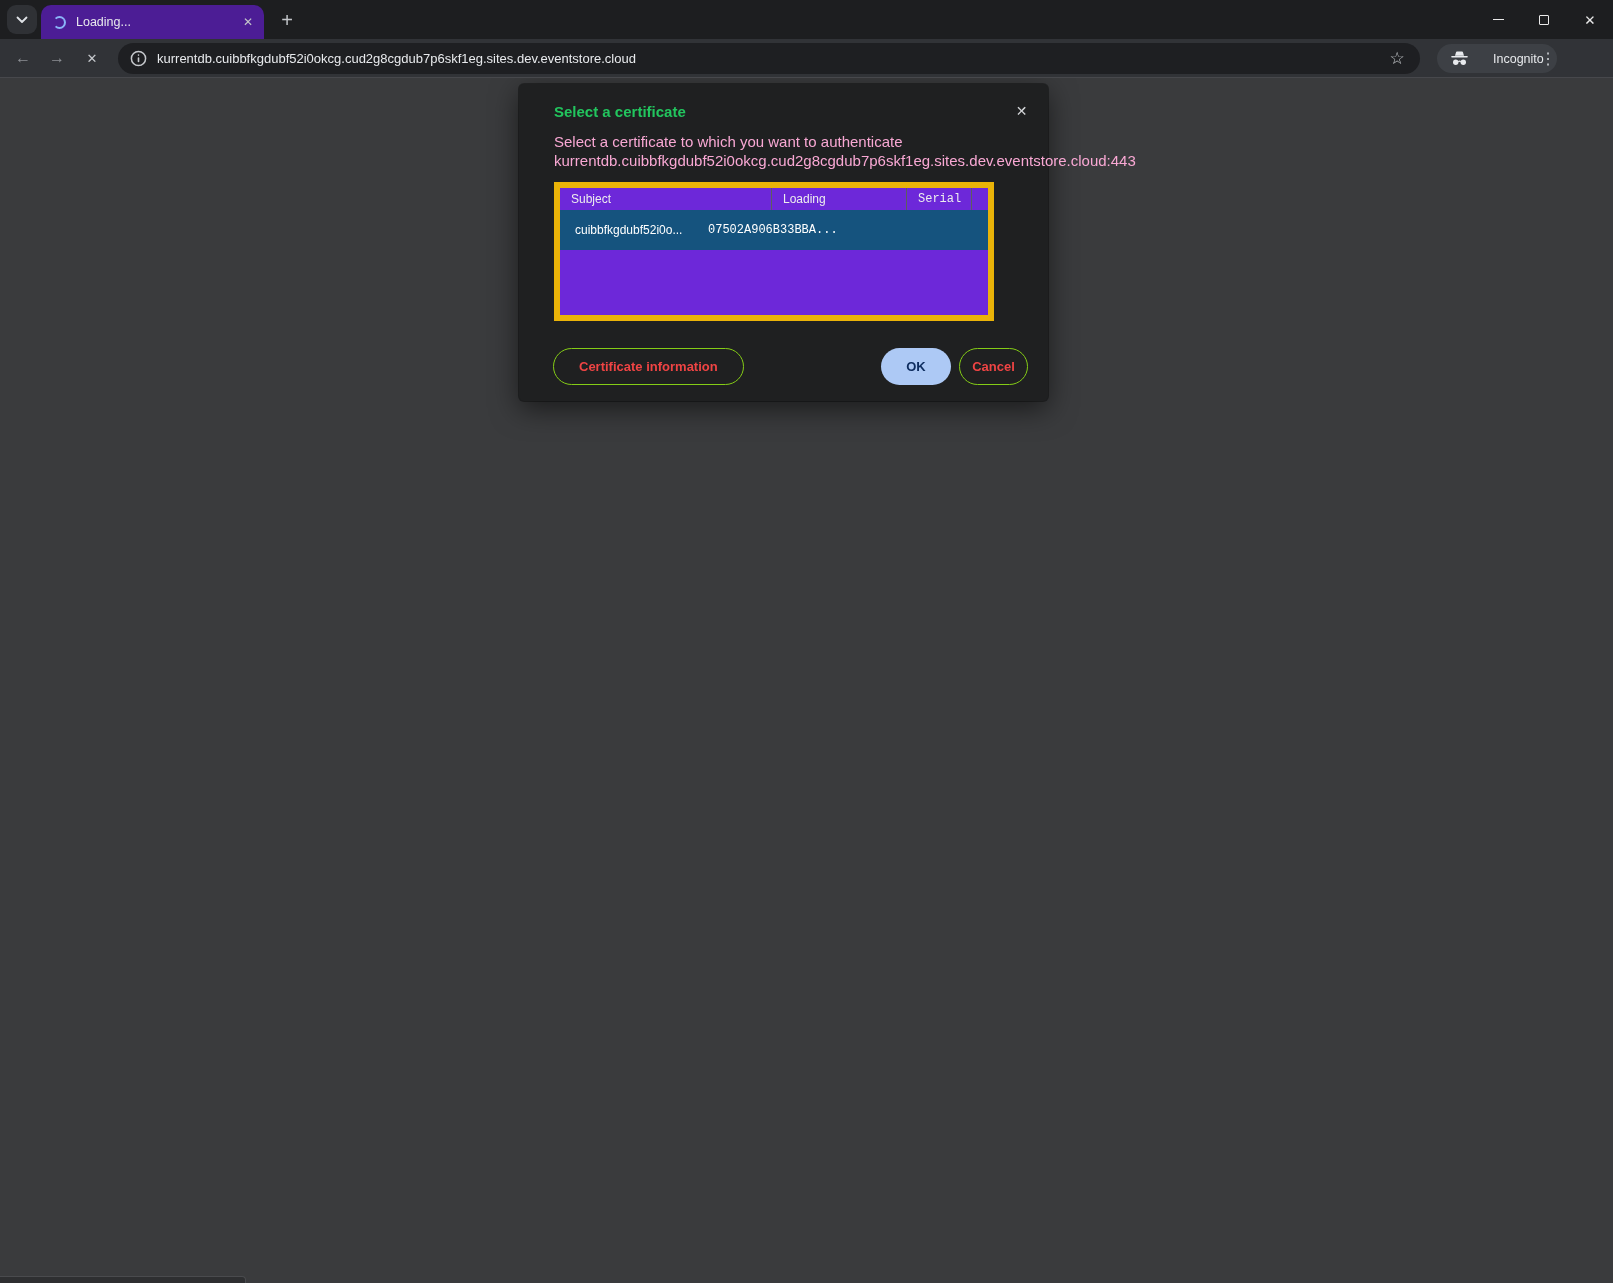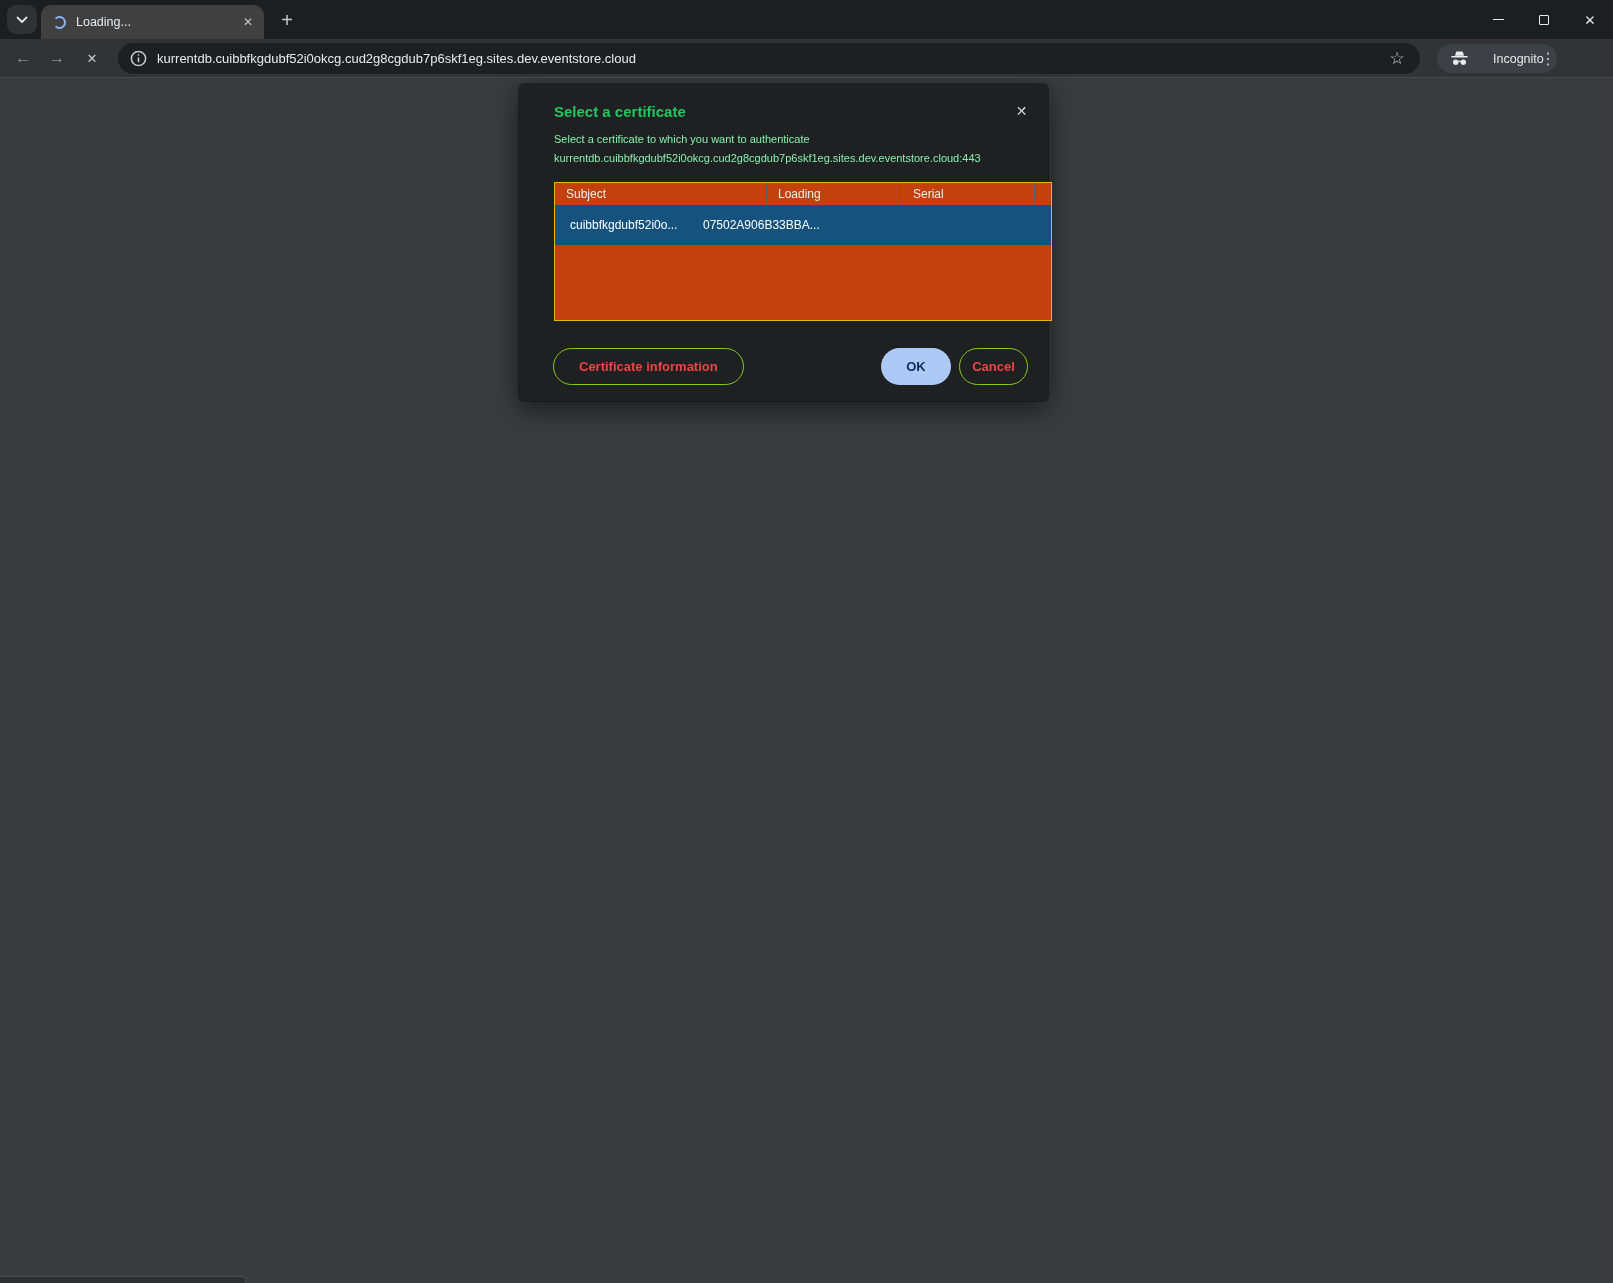--- a/index.html
+++ b/index.html
@@ -9,21 +9,21 @@
     background:#3a3b3d;
     position:relative;
     overflow:hidden;
     -webkit-font-smoothing:antialiased;
   }
   .center { display:flex; align-items:center; justify-content:center; }
 
   
   .titlebar { position:absolute; top:0; left:0; width:1613px; height:39px; background:#1d1e20; }
   .tab-search-btn { position:absolute; left:7px; top:5px; width:30px; height:29px; border-radius:9px; background:#2f3135; cursor:pointer; }
-  .tab { position:absolute; left:41px; top:5px; width:223px; height:34px; background:#404040; border-radius:10px 10px 0 0; display:flex; align-items:center; }
+  .tab { position:absolute; left:41px; top:5px; width:223px; height:34px; background:#4c1d95; border-radius:10px 10px 0 0; display:flex; align-items:center; }
   .spinner { width:13px; height:13px; margin-left:12px; border:2.5px solid transparent; border-top-color:#8ab4f8; border-right-color:#8ab4f8; border-bottom-color:#8ab4f8; border-radius:50%; animation:spin 1s linear infinite; flex:none; }
   @keyframes spin { to { transform:rotate(360deg);} }
   .tab-title { margin-left:10px; font-size:12.5px; color:#e8eaed; white-space:nowrap; overflow:hidden; flex:1; }
   .tab-close { width:18px; height:18px; margin-right:7px; border-radius:50%; color:#c3c6ca; font-size:12px; flex:none; cursor:pointer; }
   .new-tab-btn { position:absolute; left:274px; top:7px; width:26px; height:26px; border-radius:50%; color:#c3c6ca; font-size:20px; font-weight:400; cursor:pointer; }
   .win-controls { position:absolute; right:0; top:0; height:39px; display:flex; }
   .win-btn { width:46px; height:39px; cursor:pointer; }
   .min-glyph { width:11px; height:0; border-top:1.4px solid #eaeaea; display:block; }
   .max-glyph { width:10px; height:10px; border:1.4px solid #eaeaea; border-radius:1px; display:block; }
   .close-glyph { color:#eaeaea; font-size:13.5px; }
@@ -42,31 +42,31 @@
   .incognito-label { font-size:12.5px; color:#e8eaed; }
   .menu-btn { position:absolute; left:1534px; top:5px; width:28px; height:28px; color:#c6c9cd; font-size:16px; letter-spacing:0; cursor:pointer; }
 
   
   .page { position:absolute; top:78px; left:0; width:1613px; height:1205px; background:#3a3b3d; overflow:hidden; }
 
   
   .dialog { position:absolute; left:519px; top:6px; width:529px; height:317px; background:#1f2021; border-radius:5px; box-shadow:0 8px 28px rgba(0,0,0,0.55), 0 0 0 1px rgba(0,0,0,0.35); }
   .dlg-title { position:absolute; left:35px; top:19px; font-size:15px; font-weight:700; color:#22c55e; }
   .dlg-close { position:absolute; right:17px; top:17px; width:19px; height:19px; color:#d3d5d8; font-size:14px; cursor:pointer; }
-  .dlg-desc { position:absolute; left:35px; font-size:11px; color:#86efac; white-space:nowrap; }
+  .dlg-desc { position:absolute; left:35px; font-size:15px; color:#f9a8d4; white-space:nowrap; }
   .dlg-desc.l1 { top:49px; }
   .dlg-desc.l2 { top:68px; }
 
-  .cert-table { position:absolute; left:35px; top:98px; width:498px; height:139px; border:1px solid #eab308; background:#c2410c; overflow:hidden; }
+  .cert-table { position:absolute; left:35px; top:98px; width:440px; height:139px; border:6px solid #eab308; background:#6d28d9; overflow:hidden; }
   .thead { display:flex; height:22px; }
   .th { font-size:12px; color:#ededee; line-height:22px; padding-left:11px; white-space:nowrap; overflow:hidden; }
   .th.c2, .th.c3, .th.filler { border-left:1px solid #5c5d60; }
   .c1 { width:211px; flex:none; }
   .c2 { width:135px; flex:none; }
-  .c3 { flex:1; }
+  .c3 { flex:1;font-family:Liberation Mono, monospace; }
   .filler { width:17px; flex:none; }
   .row-selected { display:flex; height:40px; background:#15537e; cursor:pointer; }
   .td { font-size:12px; color:#ffffff; line-height:36px; white-space:nowrap; overflow:hidden; }
   .td.c1 { border:2px solid #a9c8f0; border-radius:3px; padding-left:12px; padding-right:10px; height:40px; }
   .td.c2 { padding-left:15px; line-height:40px; }
   .td.c3 { padding-left:13px; line-height:40px; }
 
   .pill { border-radius:18.5px; height:37px; display:flex; align-items:center; justify-content:center; font-size:13px; font-weight:600; cursor:pointer; background:transparent; }
   .btn-outline { border:1px solid #84cc16; color:#ef4444; }
   .btn-info { position:absolute; left:34px; bottom:16px; padding:0 25px; }

